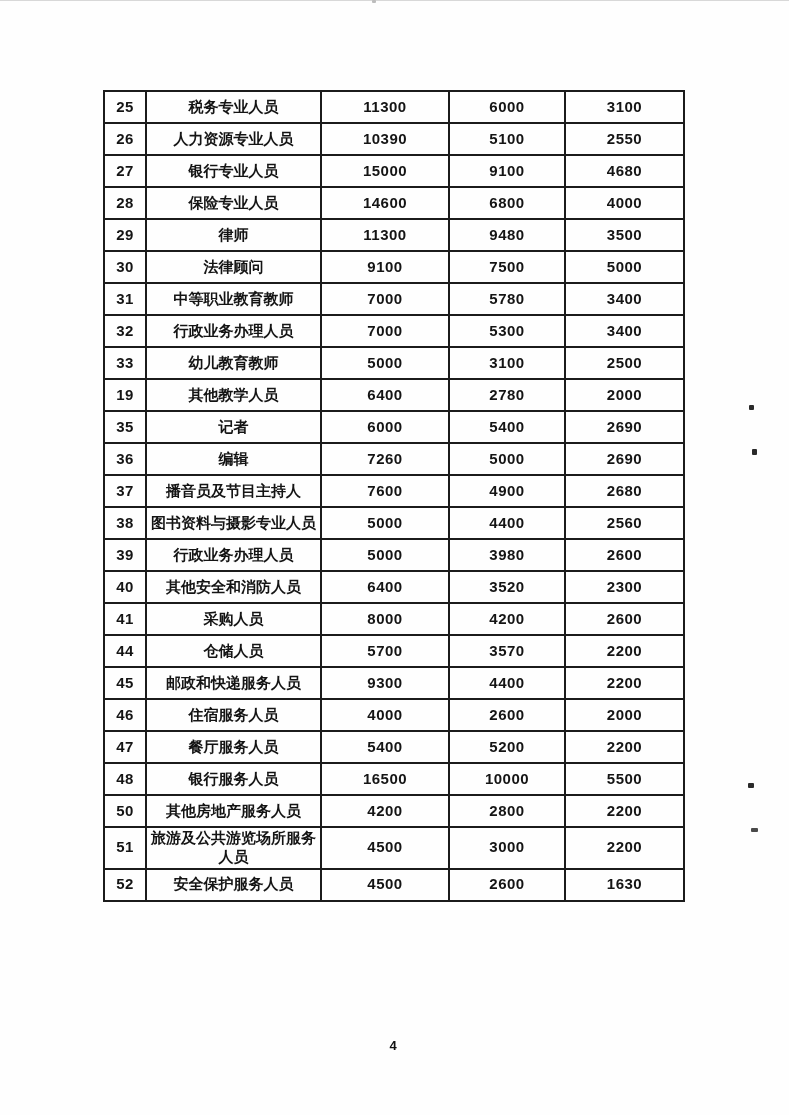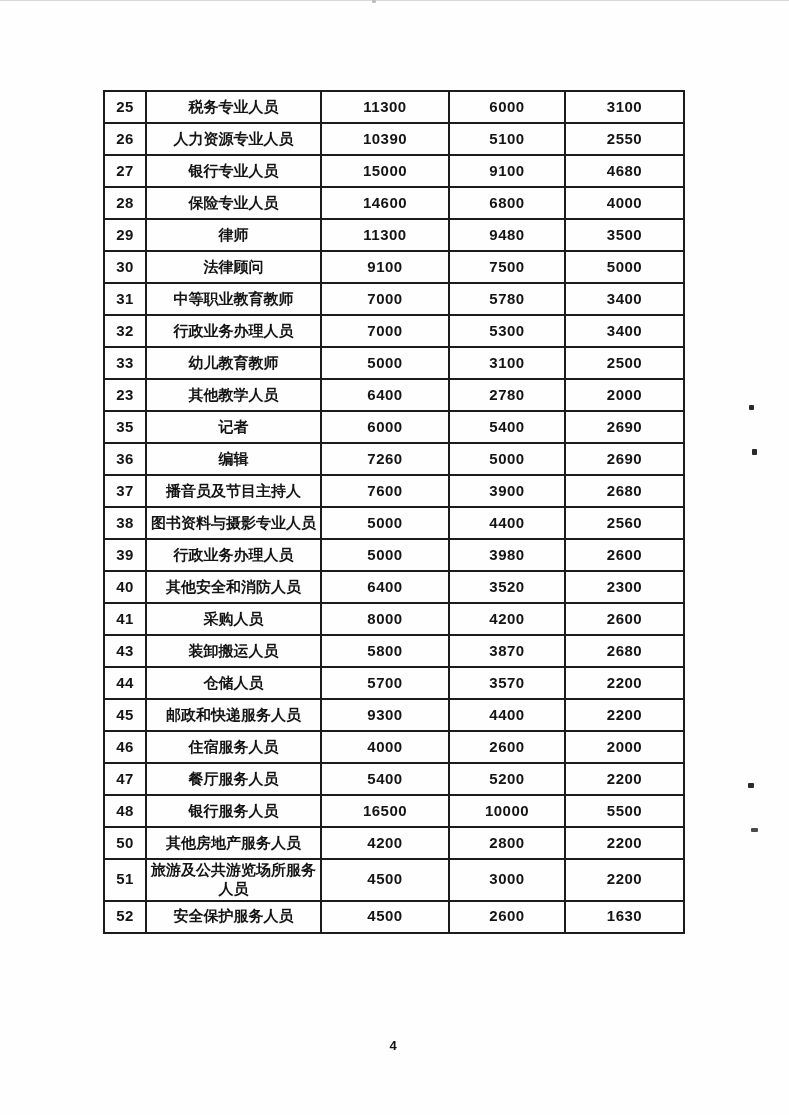--- a/index.html
+++ b/index.html
@@ -148,21 +148,21 @@
 
         <tr>
           <td class="c-no">33</td>
           <td class="c-name">幼儿教育教师</td>
           <td class="c-val">5000</td>
           <td class="c-val">3100</td>
           <td class="c-val">2500</td>
         </tr>
 
         <tr>
-          <td class="c-no">23</td>
+          <td class="c-no">19</td>
           <td class="c-name">其他教学人员</td>
           <td class="c-val">6400</td>
           <td class="c-val">2780</td>
           <td class="c-val">2000</td>
         </tr>
 
         <tr>
           <td class="c-no">35</td>
           <td class="c-name">记者</td>
           <td class="c-val">6000</td>
@@ -175,21 +175,21 @@
           <td class="c-name">编辑</td>
           <td class="c-val">7260</td>
           <td class="c-val">5000</td>
           <td class="c-val">2690</td>
         </tr>
 
         <tr>
           <td class="c-no">37</td>
           <td class="c-name">播音员及节目主持人</td>
           <td class="c-val">7600</td>
-          <td class="c-val">3900</td>
+          <td class="c-val">4900</td>
           <td class="c-val">2680</td>
         </tr>
 
         <tr>
           <td class="c-no">38</td>
           <td class="c-name">图书资料与摄影专业人员</td>
           <td class="c-val">5000</td>
           <td class="c-val">4400</td>
           <td class="c-val">2560</td>
         </tr>
@@ -212,27 +212,20 @@
 
         <tr>
           <td class="c-no">41</td>
           <td class="c-name">采购人员</td>
           <td class="c-val">8000</td>
           <td class="c-val">4200</td>
           <td class="c-val">2600</td>
         </tr>
 
 
-        <tr>
-          <td class="c-no">43</td>
-          <td class="c-name">装卸搬运人员</td>
-          <td class="c-val">5800</td>
-          <td class="c-val">3870</td>
-          <td class="c-val">2680</td>
-        </tr>
 
         <tr>
           <td class="c-no">44</td>
           <td class="c-name">仓储人员</td>
           <td class="c-val">5700</td>
           <td class="c-val">3570</td>
           <td class="c-val">2200</td>
         </tr>
 
         <tr>

